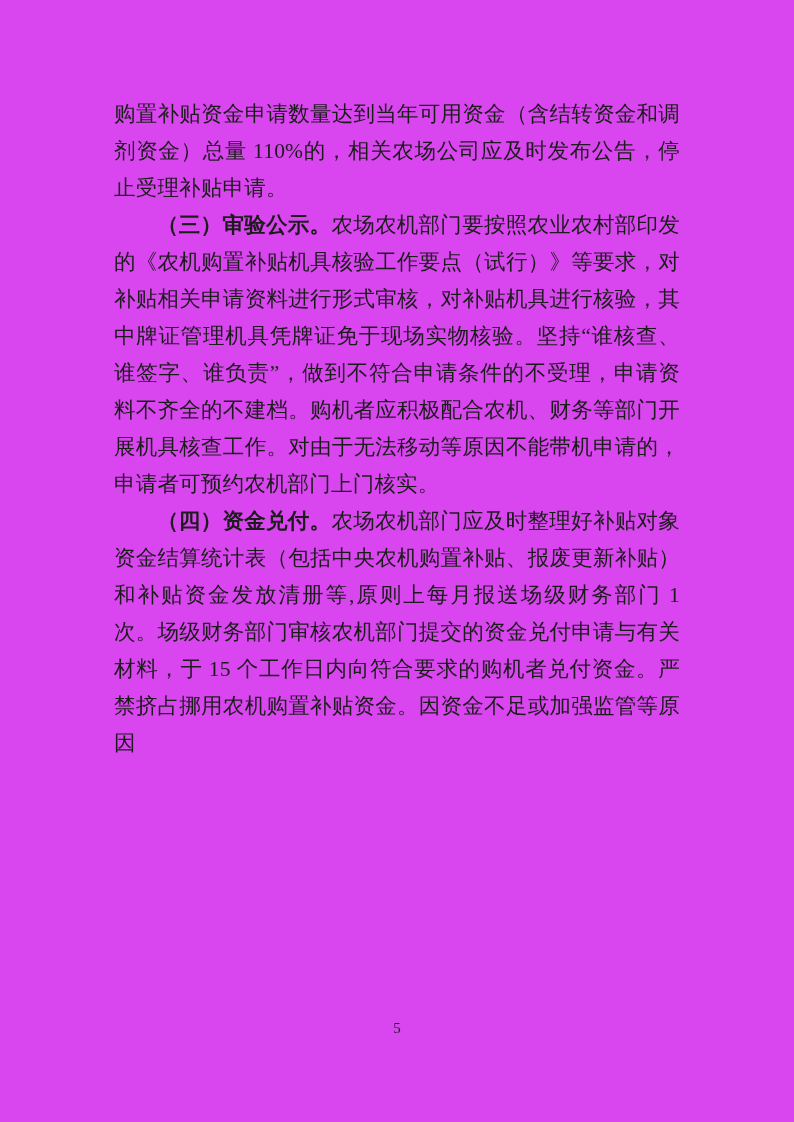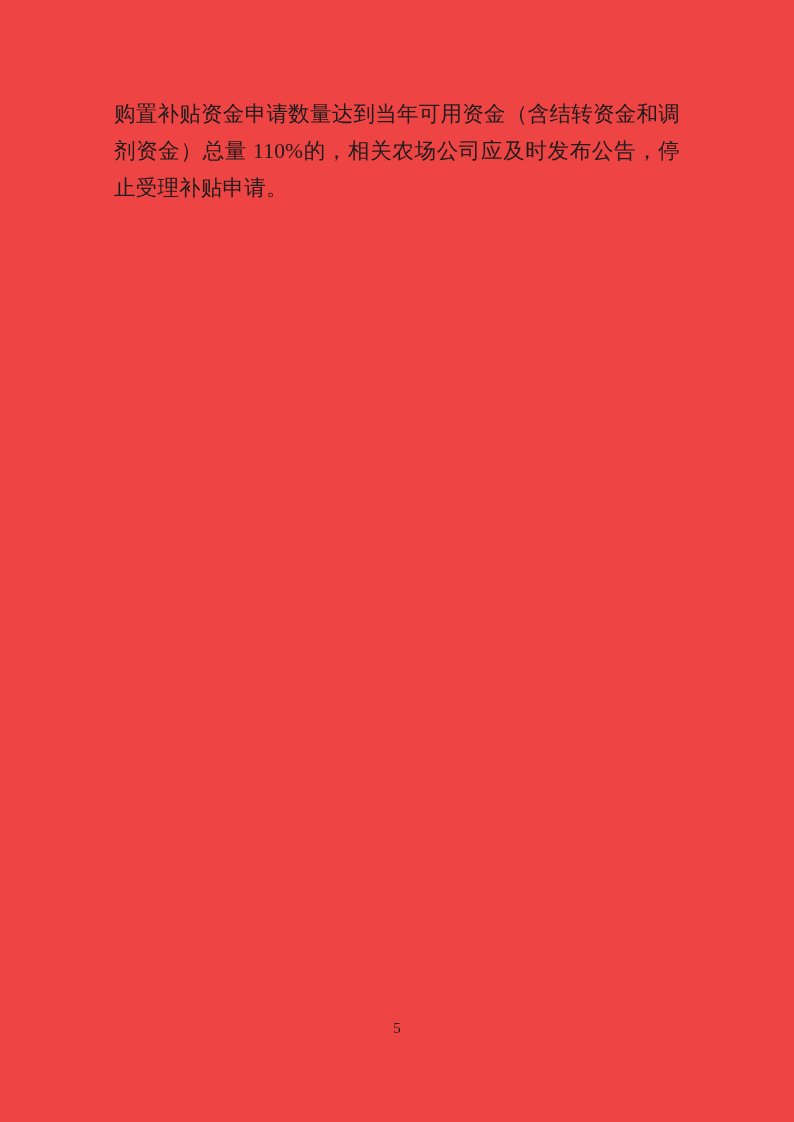--- a/index.html
+++ b/index.html
@@ -8,21 +8,21 @@
     height: 1122px;
     background: #ffffff;
     font-family: "Liberation Serif", "DejaVu Serif", serif;
     color: #1c1c1c;
     overflow: hidden;
   }
   .page {
     position: relative;
     width: 794px;
     height: 1122px;
-    background: #ef4444;
+    background: #d946ef;
   }
   .content {
     position: absolute;
     left: 114px;
     top: 96px;
     width: 566px;
   }
   .para {
     font-size: 21.5px;
     line-height: 37px;
@@ -45,19 +45,21 @@
   }
 </style>
 </head>
 <body>
 
 <div class="page">
   <div class="content">
 
     <p class="para"><span>购置补贴资金申请数量达到当年可用资金（含结转资金和调剂资金）总量 110%的，相关农场公司应及时发布公告，停止受理补贴申请。</span></p>
 
+    <p class="para indent"><strong>（三）审验公示。</strong><span>农场农机部门要按照农业农村部印发的《农机购置补贴机具核验工作要点（试行）》等要求，对补贴相关申请资料进行形式审核，对补贴机具进行核验，其中牌证管理机具凭牌证免于现场实物核验。坚持“谁核查、谁签字、谁负责”，做到不符合申请条件的不受理，申请资料不齐全的不建档。购机者应积极配合农机、财务等部门开展机具核查工作。对由于无法移动等原因不能带机申请的，申请者可预约农机部门上门核实。</span></p>
 
 
+    <p class="para indent"><strong>（四）资金兑付。</strong><span>农场农机部门应及时整理好补贴对象资金结算统计表（包括中央农机购置补贴、报废更新补贴）和补贴资金发放清册等,原则上每月报送场级财务部门 1 次。场级财务部门审核农机部门提交的资金兑付申请与有关材料，于 15 个工作日内向符合要求的购机者兑付资金。严禁挤占挪用农机购置补贴资金。因资金不足或加强监管等原因</span></p>
 
   </div>
 
   <div class="footer">5</div>
 </div>
 
 </body></html>

